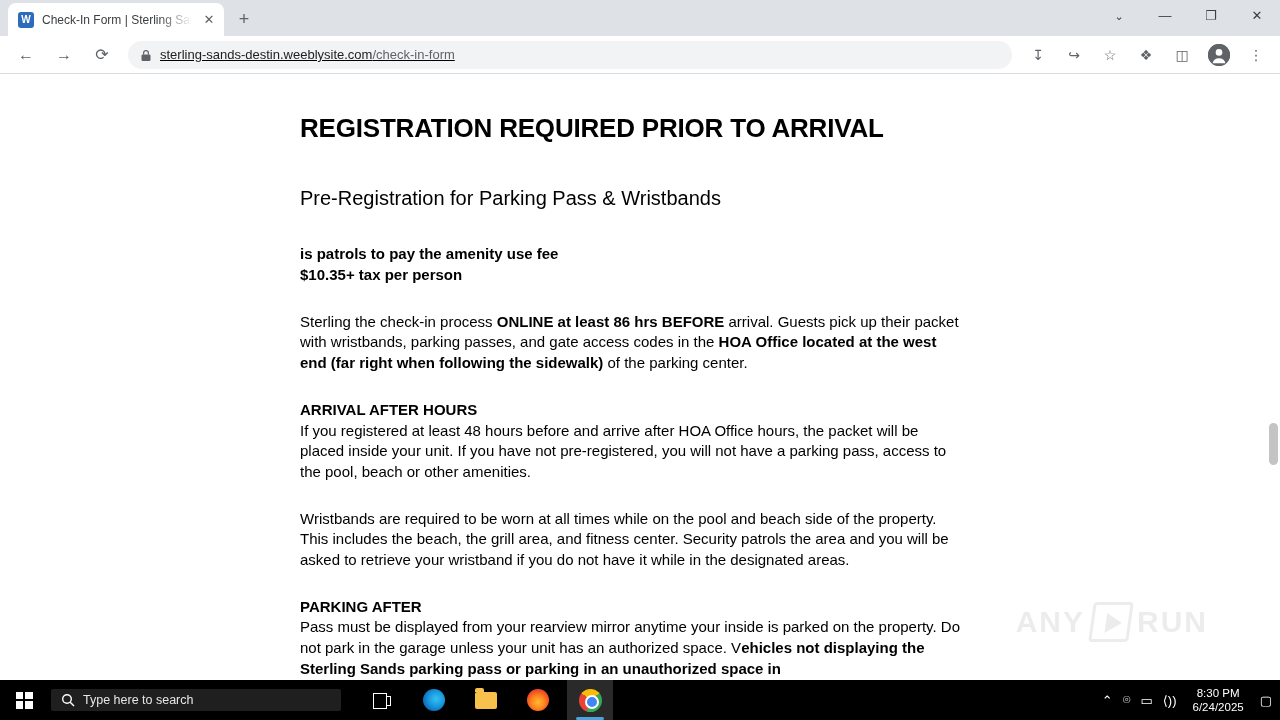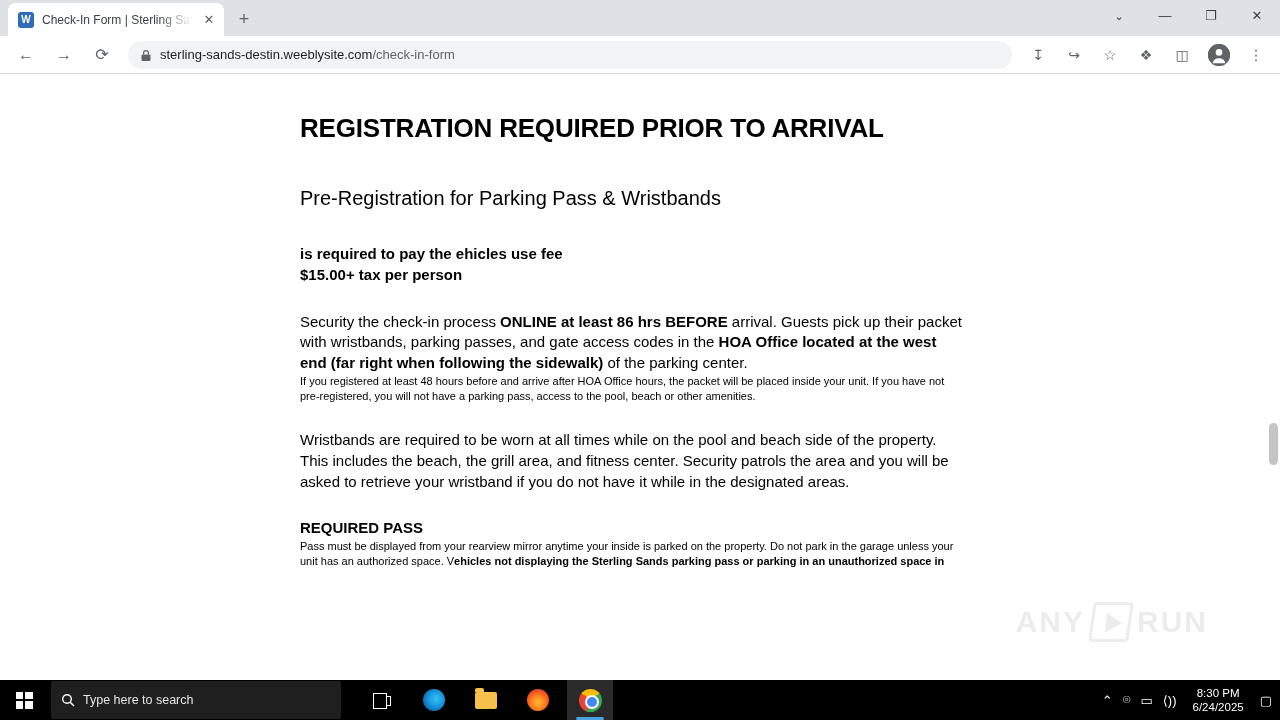--- a/index.html
+++ b/index.html
@@ -76,20 +76,21 @@
   .nav-btn.back { margin-left:10px; }
   .omnibox {
     flex:1 1 auto;
     height:28px; margin:0 8px 0 10px;
     background:#f1f3f4;
     border-radius:14px;
     display:flex; align-items:center;
     padding:0 12px;
     gap:8px;
     max-width:900px;
+    text-decoration:underline;
   }
   .lock-icon { width:12px; height:12px; flex:0 0 auto; }
   .url { font-size:13px; color:#5f6368; white-space:nowrap; }
   .url b { color:#202124; font-weight:400; }
   .url .path { color:#5f6368; }
   .toolbar-right {
     display:flex; align-items:center; margin-left:auto; padding-right:6px;
   }
   .tb-icon {
     width:30px; height:30px; margin:0 3px;
@@ -120,21 +121,21 @@
   }
   .fee-block {
     font-size:15px; font-weight:bold; margin:33px 0 0 0; line-height:1.42;
   }
   p.body {
     font-size:15px; margin:26px 0 0 0; line-height:1.38;
   }
   .sec-head {
     font-size:15px; font-weight:bold; margin:26px 0 0 0; line-height:1.38;
   }
-  .sec-body { font-size:11px; margin:0; line-height:1.38; }
+  .sec-body { font-size:15px; margin:0; line-height:1.38; }
   b { font-weight:bold; }
 
   
   .scrollbar {
     position:absolute; right:0; top:75px; width:14px; height:605px;
     background:#fff;
   }
   .scroll-thumb {
     position:absolute; right:2px; top:348px; width:9px; height:42px;
     background:#c4c4c4; border-radius:5px;
@@ -164,21 +165,21 @@
   
   .taskbar {
     position:absolute; left:0; bottom:0; width:1280px; height:40px;
     background:#000;
     display:flex; align-items:center;
   }
   .start-btn { width:48px; height:40px; display:flex; align-items:center; justify-content:center; }
   .win-logo { width:17px; height:17px; display:grid; grid-template-columns:1fr 1fr; grid-template-rows:1fr 1fr; gap:2px; }
   .win-logo i { background:#fff; display:block; }
   .search-box {
-    width:290px; height:38px; margin-left:3px;
+    width:290px; height:22px; margin-left:3px;
     background:#1f1f1f; border-radius:2px;
     display:flex; align-items:center; gap:8px; padding:0 10px;
   }
   .search-box .mag { color:#fff; font-size:13px; }
   .search-box .ph { color:#e6e6e6; font-size:12.5px; }
   .tb-apps { display:flex; align-items:center; margin-left:18px; gap:6px; }
   .tb-app { width:46px; height:40px; display:flex; align-items:center; justify-content:center; position:relative; }
   .tb-app.active:after {
     content:""; position:absolute; bottom:0; left:9px; width:28px; height:3px; background:#4aa3df; border-radius:2px;
   }
@@ -255,31 +256,32 @@
   </div>
 
   <div class="viewport">
     <div class="page">
 
       <h1 class="doc-title">REGISTRATION REQUIRED PRIOR TO ARRIVAL</h1>
 
       <h2 class="doc-sub">Pre-Registration for Parking Pass &amp; Wristbands</h2>
 
       <div class="fee-block">
-        <div>is required to pay the ehicles use fee</div>
-        <div>$15.00+ tax per person</div>
+        <div>is patrols to pay the amenity use fee</div>
+        <div>$10.35+ tax per person</div>
       </div>
 
-      <p class="body"><span>Security the check-in process </span><b>ONLINE at least 86 hrs BEFORE</b><span> arrival. Guests pick up their packet with wristbands, parking passes, and gate access codes in the </span><b>HOA Office located at the west end (far right when following the sidewalk)</b><span> of the parking center.</span></p>
-
+      <p class="body"><span>Sterling the check-in process </span><b>ONLINE at least 86 hrs BEFORE</b><span> arrival. Guests pick up their packet with wristbands, parking passes, and gate access codes in the </span><b>HOA Office located at the west end (far right when following the sidewalk)</b><span> of the parking center.</span></p>
+
+      <p class="sec-head">ARRIVAL AFTER HOURS</p>
       <p class="sec-body">If you registered at least 48 hours before and arrive after HOA Office hours, the packet will be placed inside your unit. If you have not pre-registered, you will not have a parking pass, access to the pool, beach or other amenities.</p>
 
       <p class="body">Wristbands are required to be worn at all times while on the pool and beach side of the property. This includes the beach, the grill area, and fitness center. Security patrols the area and you will be asked to retrieve your wristband if you do not have it while in the designated areas.</p>
 
-      <p class="sec-head">REQUIRED PASS</p>
+      <p class="sec-head">PARKING AFTER</p>
       <p class="sec-body"><span>Pass must be displayed from your rearview mirror anytime your inside is parked on the property. Do not park in the garage unless your unit has an authorized space. V</span><b>ehicles not displaying the Sterling Sands parking pass or parking in an unauthorized space in</b></p>
 
     </div>
 
     <div class="watermark">
       <span class="wm-text">ANY</span>
       <span class="wm-play"></span>
       <span class="wm-text">RUN</span>
     </div>
   </div>

